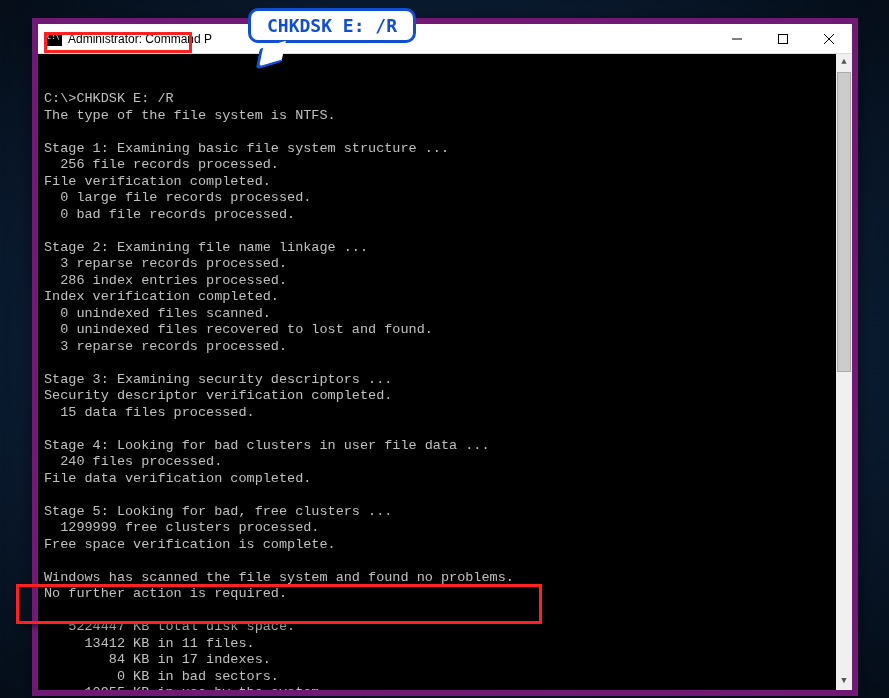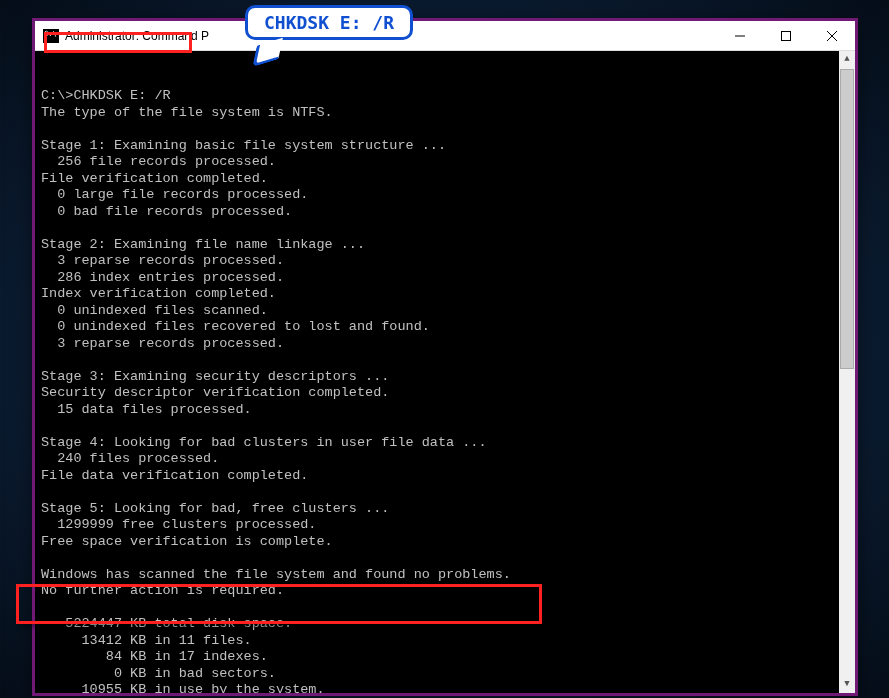--- a/index.html
+++ b/index.html
@@ -11,21 +11,21 @@
       overflow: hidden;
       position: relative;
     }
     .window {
       position: absolute;
       top: 18px;
       left: 32px;
       width: 826px;
       height: 678px;
       background: #fff;
-      border: 3px solid #701a75;
+      border: 6px solid #701a75;
       box-shadow: 0 4px 20px rgba(0,0,0,0.5);
     }
     .titlebar {
       height: 30px;
       background: #fff;
       display: flex;
       align-items: center;
       border-bottom: 1px solid #ddd;
     }
     .titlebar-icon {

